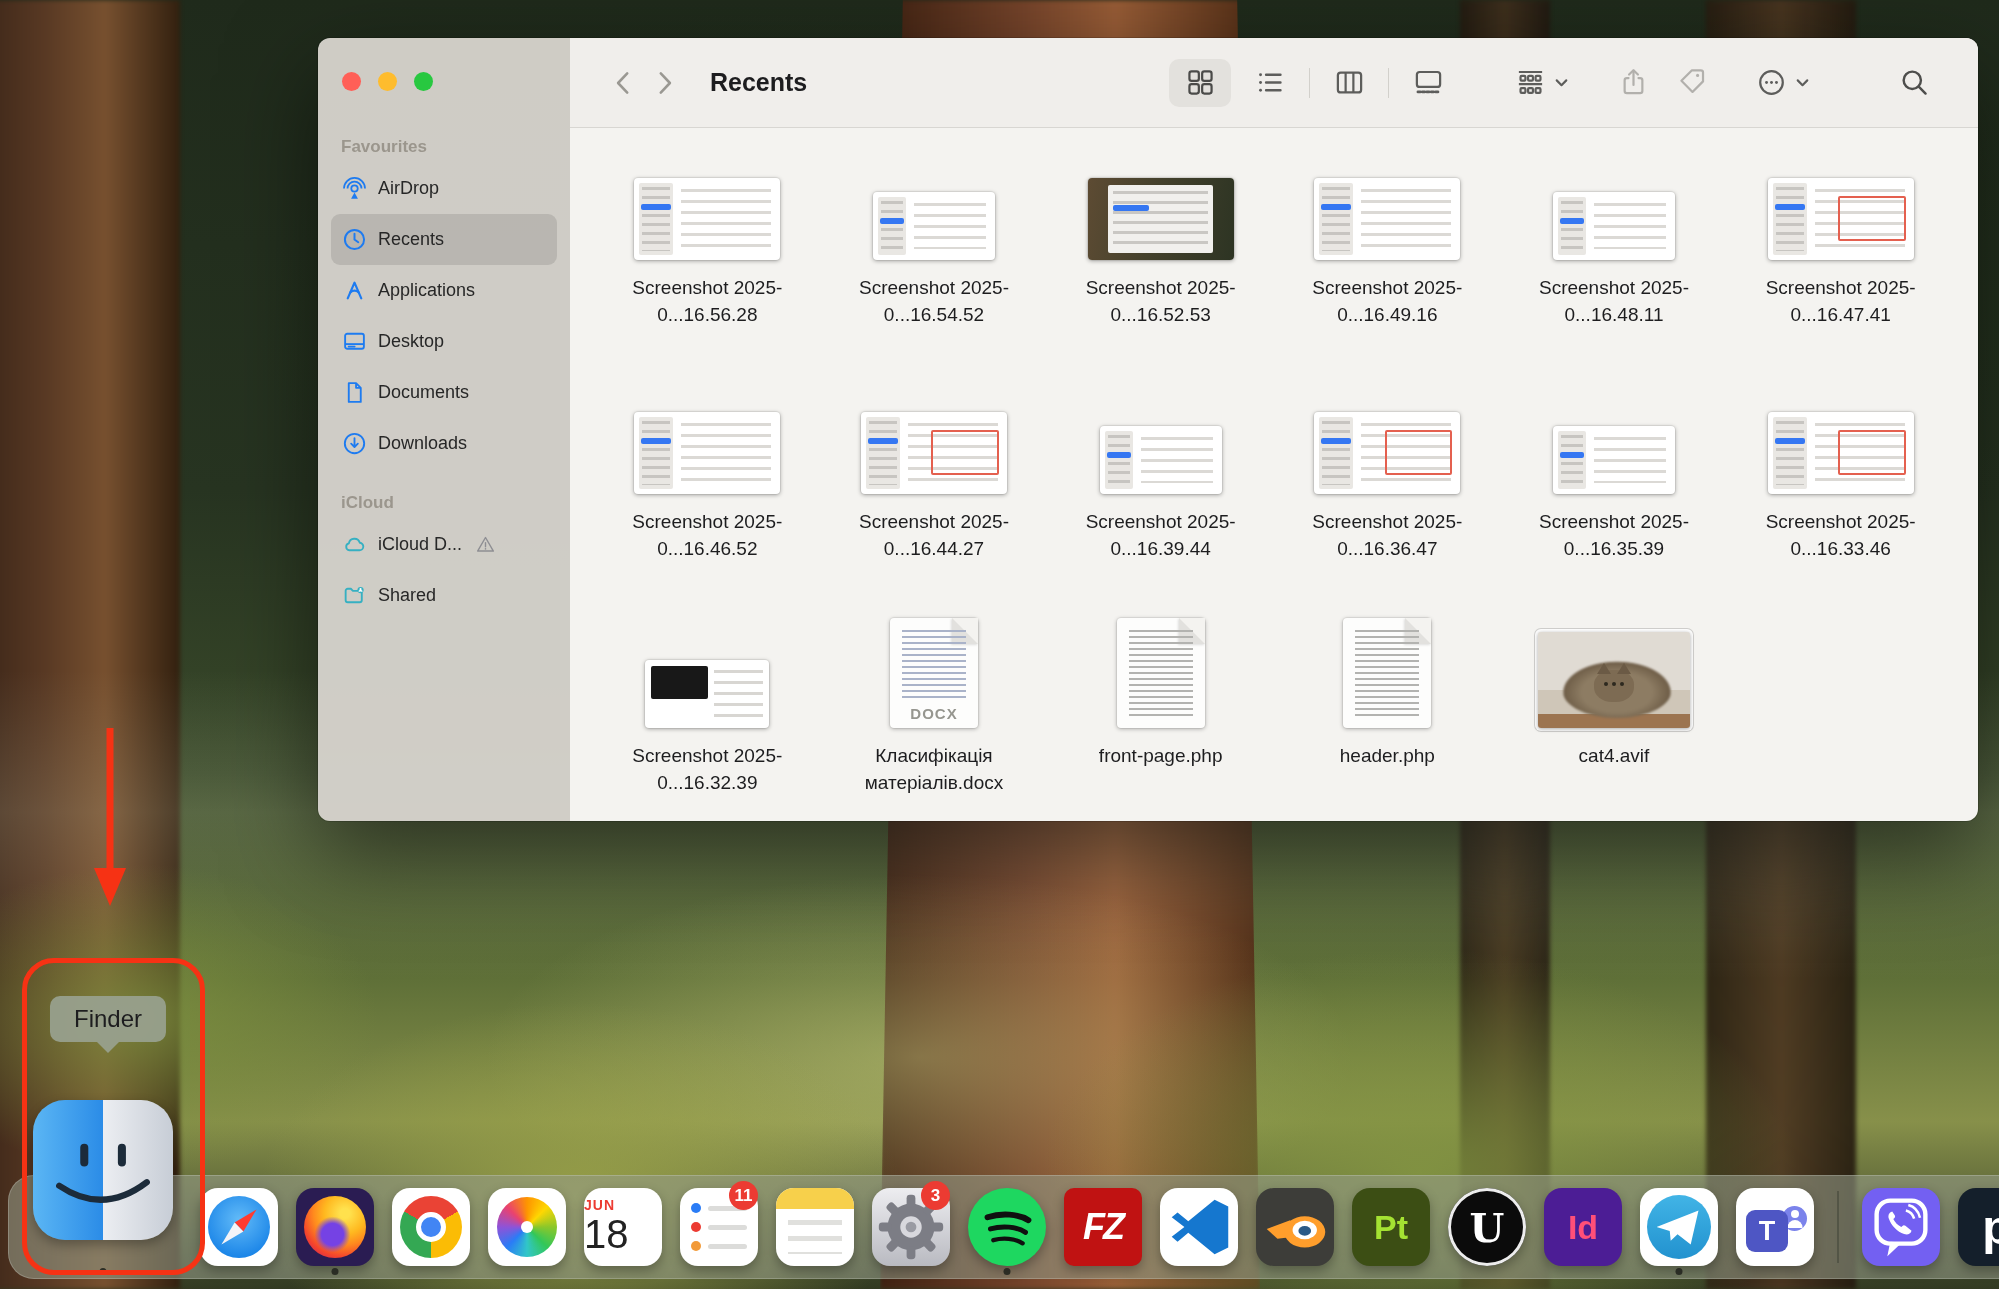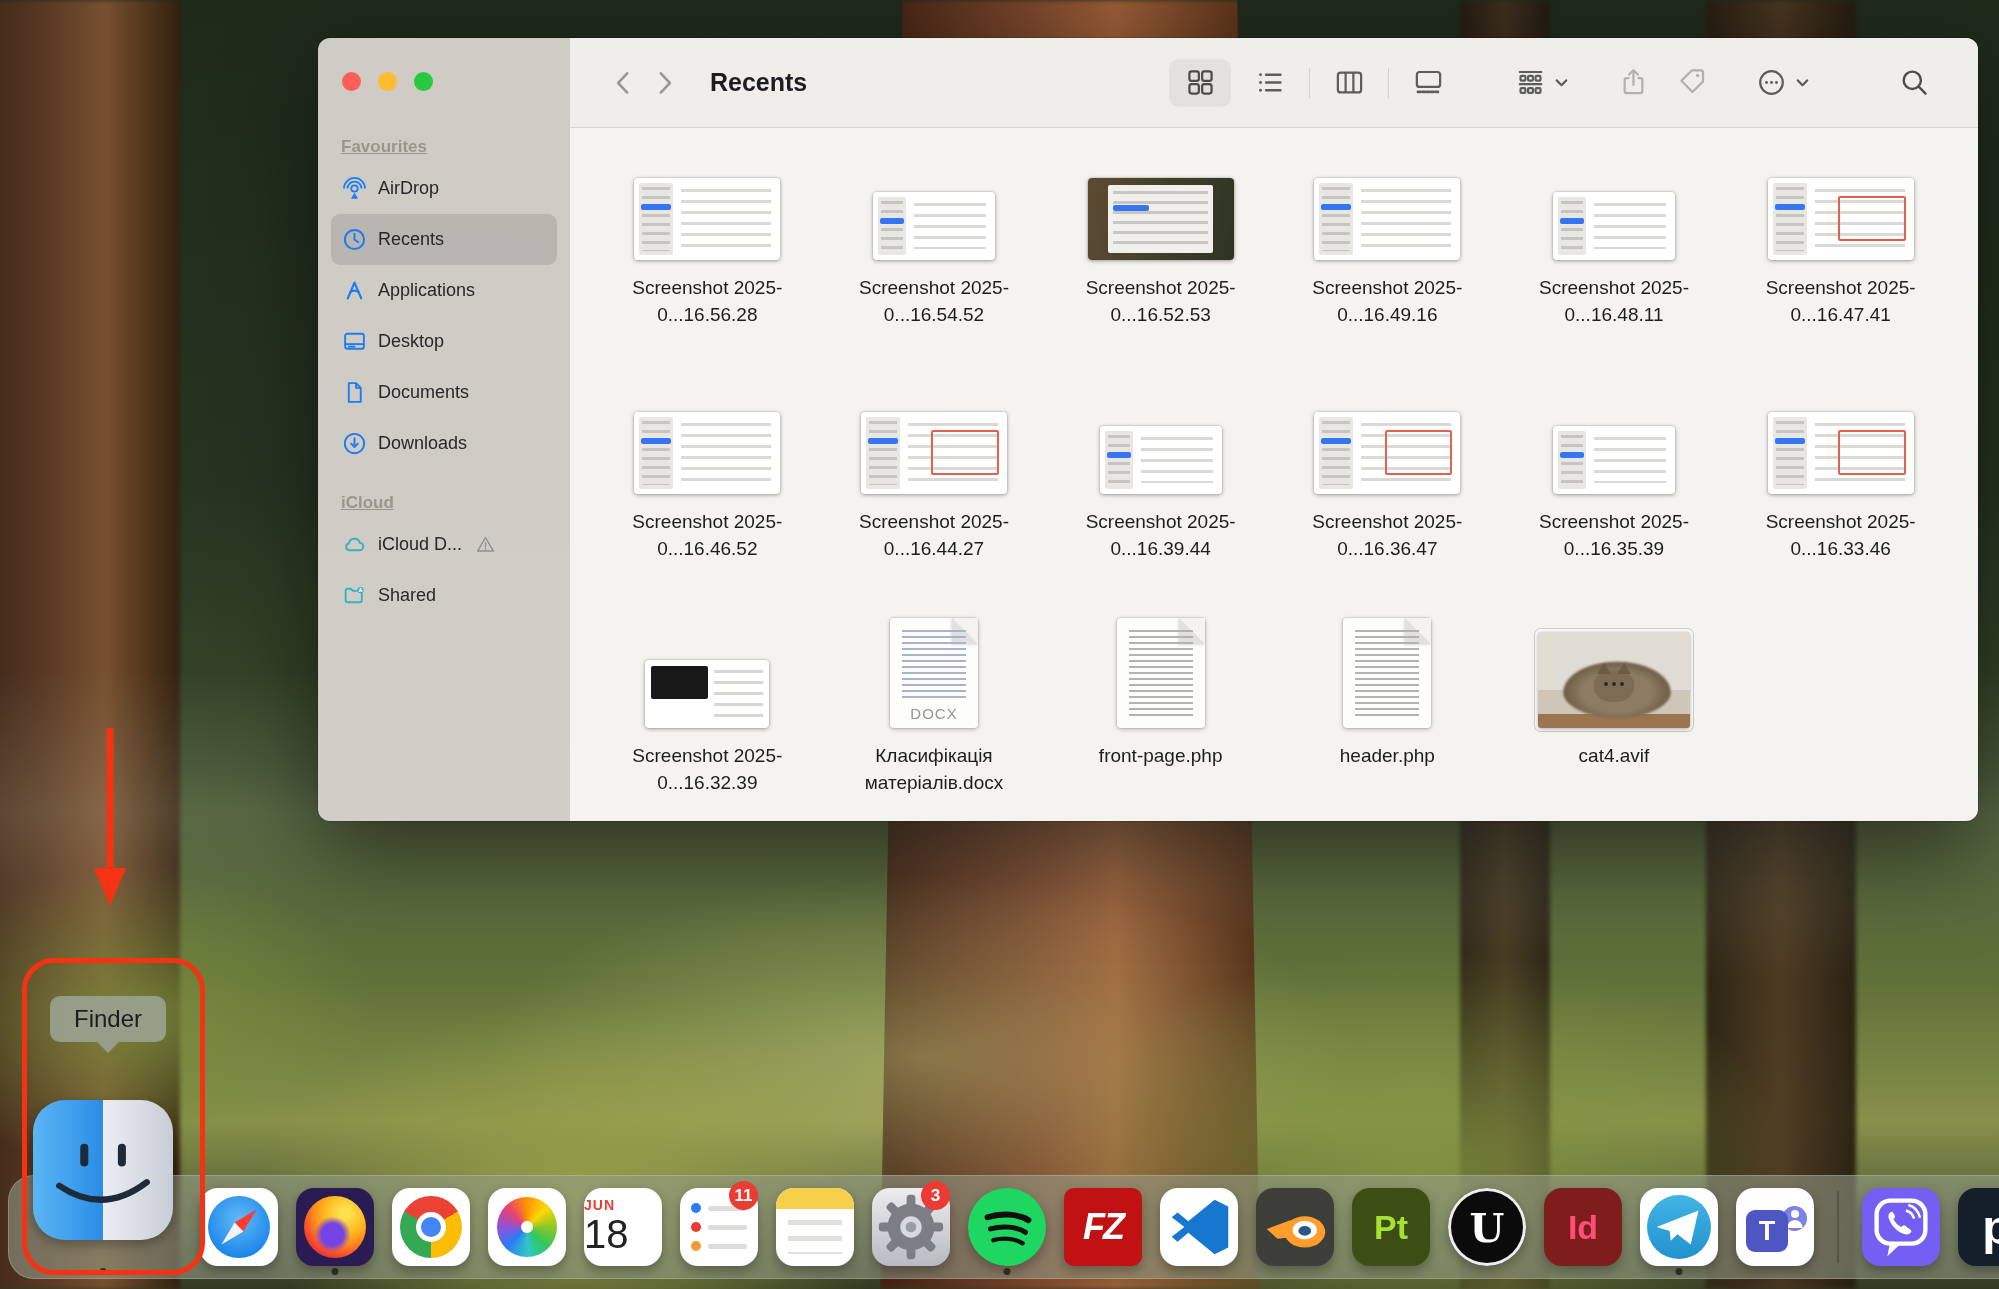--- a/index.html
+++ b/index.html
@@ -27,21 +27,21 @@
   
   .window{position:absolute;left:318px;top:38px;width:1660px;height:783px;border-radius:12px;
     overflow:hidden;display:flex;box-shadow:0 34px 90px rgba(0,0,0,.5),0 0 0 1px rgba(0,0,0,.15);}
   .sidebar{width:252px;flex:none;background:rgba(213,210,203,.97);padding:0 13px;box-sizing:border-box;position:relative;}
   .traffic{display:flex;gap:17px;margin:34px 0 0 11px;}
   .tl{width:19px;height:19px;border-radius:50%;}
   .tl.red{background:#ff5f57;}.tl.yellow{background:#febc2e;}.tl.green{background:#28c840;}
   .sections{margin-top:44px;}
   .section{margin-top:0;}
   .section + .section{margin-top:22px;}
-  .sec-h{font-size:17px;font-weight:700;color:#9b968d;padding:0 10px;height:24px;line-height:24px;margin-bottom:4px;text-decoration:underline;}
+  .sec-h{font-size:17px;font-weight:700;color:#9b968d;padding:0 10px;height:24px;line-height:24px;margin-bottom:4px;}
   .srow{display:flex;align-items:center;gap:11px;height:51px;padding:0 10px;border-radius:9px;box-sizing:border-box;}
   .srow.sel{background:rgba(0,0,0,.105);}
   .srow .sic{width:26px;height:26px;flex:none;display:flex;align-items:center;justify-content:center;}
   .srow .sic svg{width:25px;height:25px;}
   .srow .slbl{font-size:18px;color:#272727;white-space:nowrap;overflow:hidden;}
   .srow .warn{margin-left:2px;display:flex;}
   .srow .warn svg{width:21px;height:21px;}
   .tagdot{width:15px;height:15px;border-radius:50%;flex:none;margin:0 6px 0 5px;}
   
   .main{flex:1;display:flex;flex-direction:column;min-width:0;background:#f4f3f0;}
@@ -86,21 +86,21 @@
   .dw-lines{position:absolute;right:6px;top:10px;width:40%;bottom:10px;
      background:repeating-linear-gradient(180deg,#d8d6d2 0 3px,transparent 3px 11px);}
   .page{width:88px;height:110px;background:#fdfdfc;border-radius:4px;position:relative;
      box-shadow:0 1px 4px rgba(0,0,0,.3),0 0 0 1px rgba(0,0,0,.05);}
   .page::before{content:"";position:absolute;top:0;right:0;width:0;height:0;
      border-style:solid;border-width:0 26px 26px 0;border-color:#f4f3f0 #f4f3f0 #e2e1de #fdfdfc;
      filter:drop-shadow(-1px 1px 1px rgba(0,0,0,.12));}
   .plines{position:absolute;left:12px;right:12px;top:12px;bottom:26px;
      background:repeating-linear-gradient(180deg,#aab3c9 0 2px,transparent 2px 6px);}
   .page.php .plines{background:repeating-linear-gradient(180deg,#b3b3b0 0 2px,transparent 2px 6px);bottom:12px;}
-  .doclabel{position:absolute;bottom:6px;left:0;right:0;text-align:center;font-size:15px;font-weight:400;color:#96968f;letter-spacing:1px;}
+  .doclabel{position:absolute;bottom:6px;left:0;right:0;text-align:center;font-size:15px;font-weight:700;color:#96968f;letter-spacing:1px;}
   .photo.cat{width:152px;height:96px;border-radius:3px;position:relative;overflow:hidden;
      background:linear-gradient(180deg,#e0dbd3 0 60%,#cfc6b8 60% 85%,#9c7450 85% 100%);
      box-shadow:0 1px 4px rgba(0,0,0,.35),0 0 0 3px #fff,0 0 0 4px rgba(0,0,0,.15);}
   .catbody{position:absolute;left:16%;right:12%;top:30%;bottom:10%;border-radius:50%;filter:blur(1px);
      background:radial-gradient(ellipse at 50% 55%,#8d7c63 0 45%,#6f5e48 68%,transparent 70%);}
   .cathead{position:absolute;left:50%;top:40%;transform:translateX(-50%);width:40px;height:32px;border-radius:45%;background:#7d6b53;}
   .cathead::before,.cathead::after{content:"";position:absolute;top:-7px;width:0;height:0;border-style:solid;}
   .cathead::before{left:3px;border-width:0 7px 11px 7px;border-color:transparent transparent #6b5a45 transparent;}
   .cathead::after{right:3px;border-width:0 7px 11px 7px;border-color:transparent transparent #6b5a45 transparent;}
   .cateyes{position:absolute;left:50%;top:52%;width:4px;height:4px;border-radius:50%;background:#2d291f;
@@ -150,21 +150,21 @@
   .k-gear{background:linear-gradient(180deg,#ededf0,#b9bac1);}
   .k-spotify{background:#1ed760;}
   .k-filezilla{background:#c01212;border-radius:10px;display:flex;align-items:center;justify-content:center;}
   .fz-txt{color:#fff;font-size:36px;font-weight:800;font-style:italic;letter-spacing:-2px;}
   .k-vscode{background:#fff;}
   .k-blender{background:#3d3d39;}
   .k-substance{background:#3c4e14;display:flex;align-items:center;justify-content:center;}
   .sub-txt{color:#a4e232;font-size:34px;font-weight:800;}
   .k-unreal{background:#0b0b0b;box-shadow:inset 0 0 0 3px #ededed,0 5px 12px rgba(0,0,0,.3);display:flex;align-items:center;justify-content:center;}
   .un-txt{color:#fff;font-size:40px;font-weight:700;font-family:"DejaVu Serif",serif;}
-  .k-indesign{background:#7f1d1d;display:flex;align-items:center;justify-content:center;}
+  .k-indesign{background:#4c1d95;display:flex;align-items:center;justify-content:center;}
   .id-txt{color:#ff4f78;font-size:34px;font-weight:800;}
   .k-telegram{background:#fff;}
   .tg-disc{width:64px;height:64px;background:linear-gradient(180deg,#41b4e6,#2292cf);}
   .k-teams{background:#fff;}
   .teams-sq{position:absolute;left:10px;top:22px;width:42px;height:42px;border-radius:9px;background:#4e56c4;color:#fff;
      font-size:27px;font-weight:700;display:flex;align-items:center;justify-content:center;}
   .teams-circ{position:absolute;right:7px;top:18px;width:25px;height:25px;border-radius:50%;background:#7b83eb;}
   .teams-circ .head{position:absolute;left:50%;top:4px;transform:translateX(-50%);width:8px;height:8px;border-radius:50%;background:#fff;}
   .teams-circ .bod{position:absolute;left:50%;top:14px;transform:translateX(-50%);width:15px;height:8px;border-radius:8px 8px 0 0;background:#fff;}
   .k-viber{background:#7360f2;}

